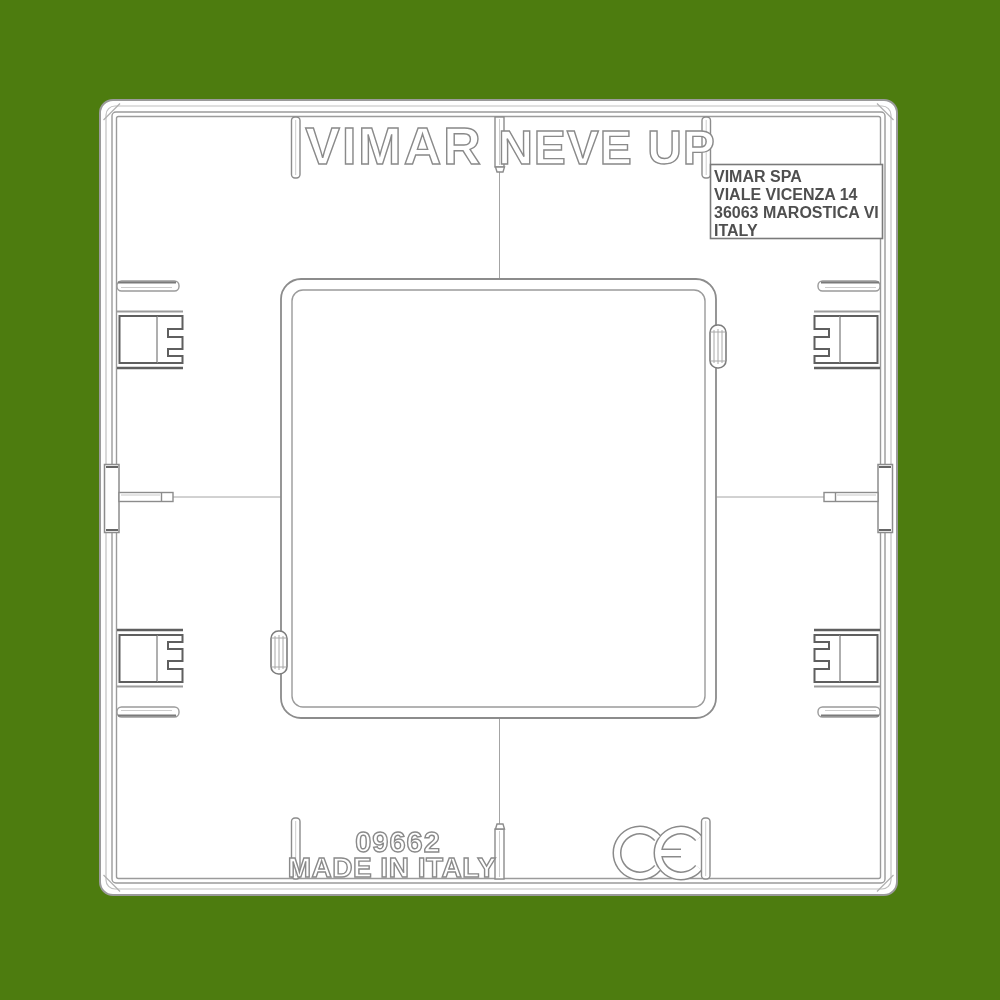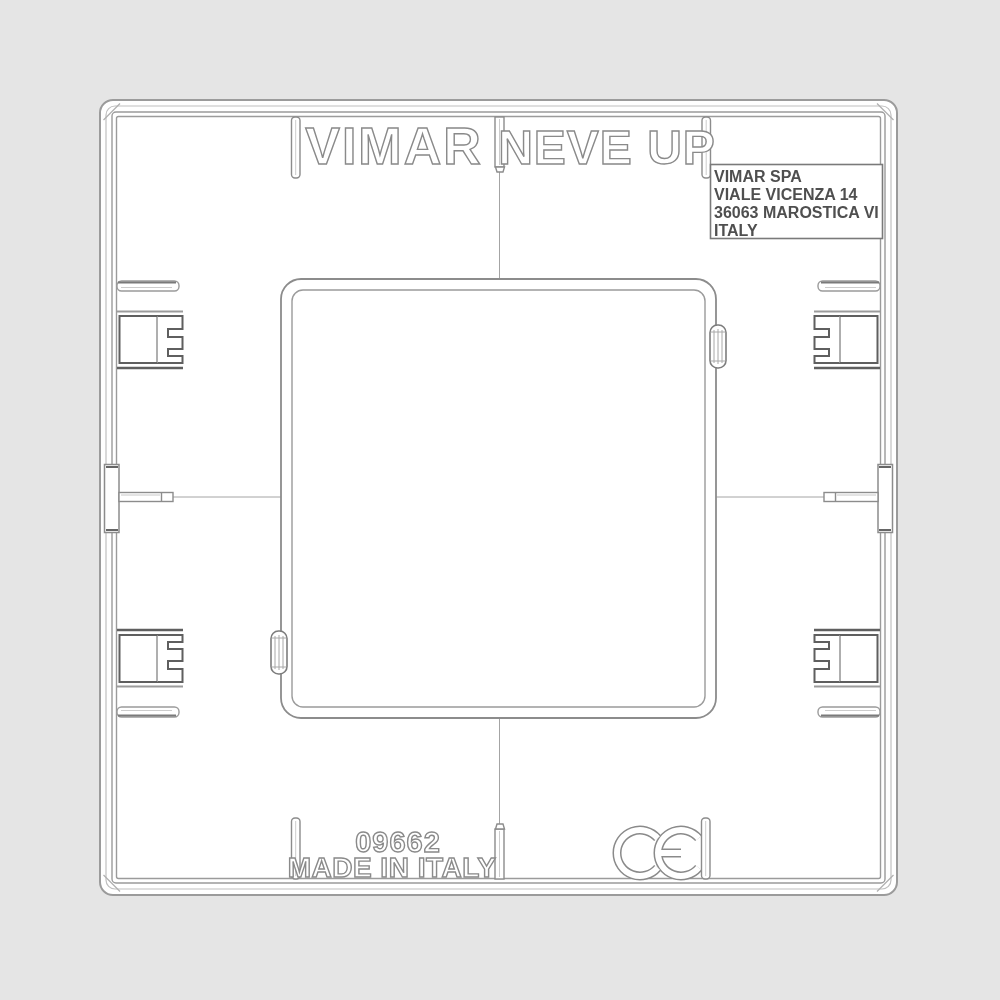--- a/index.html
+++ b/index.html
@@ -7,21 +7,21 @@
     padding: 0;
     width: 1000px;
     height: 1000px;
     background: #ffffff;
     font-family: "Liberation Sans", "DejaVu Sans", sans-serif;
   }
   .canvas {
     position: relative;
     width: 1000px;
     height: 1000px;
-    background: #e5e5e5;
+    background: #4d7c0f;
   }
   svg { display: block; }
   text { font-family: "Liberation Sans", "DejaVu Sans", sans-serif; }
   .outline-text {
     font-weight: bold;
     fill: #ffffff;
     stroke: #8a8a8a;
     stroke-width: 1.4px;
   }
   .label-text {

